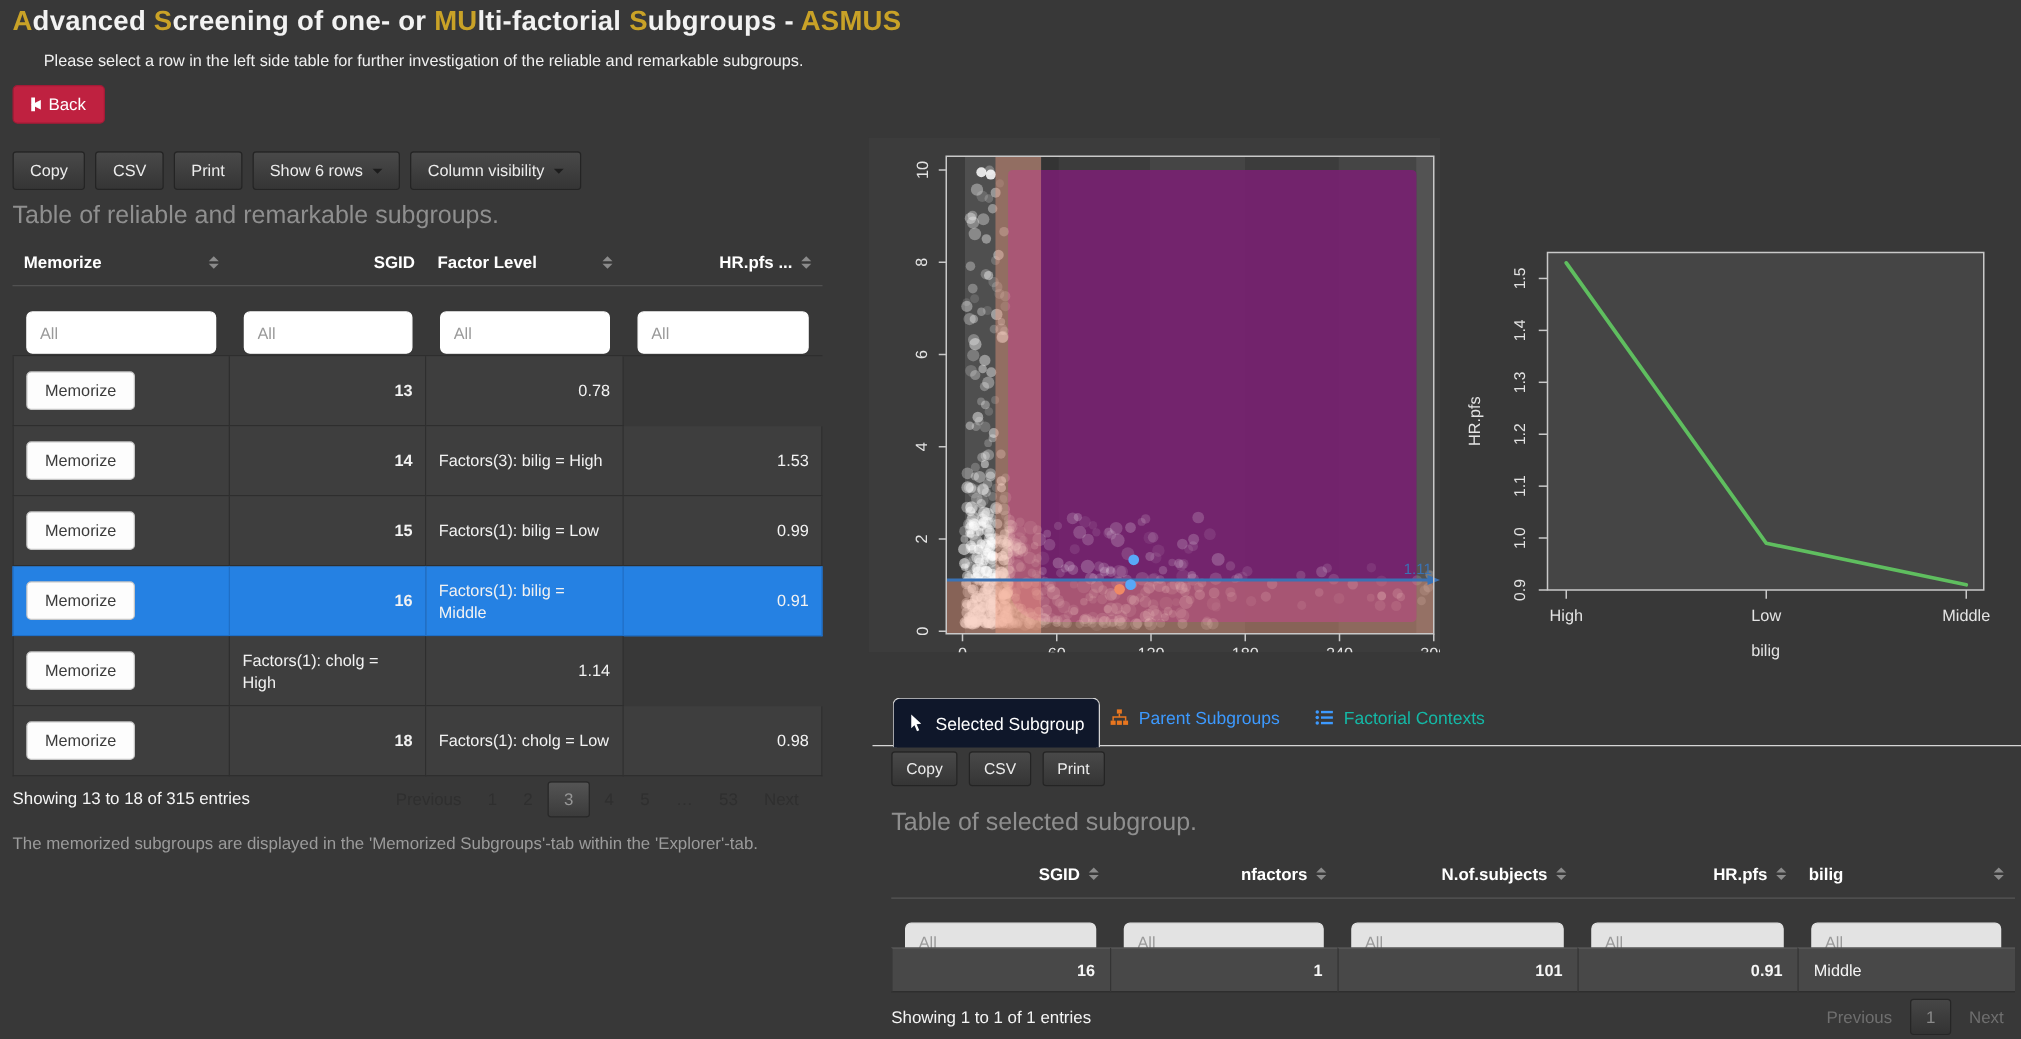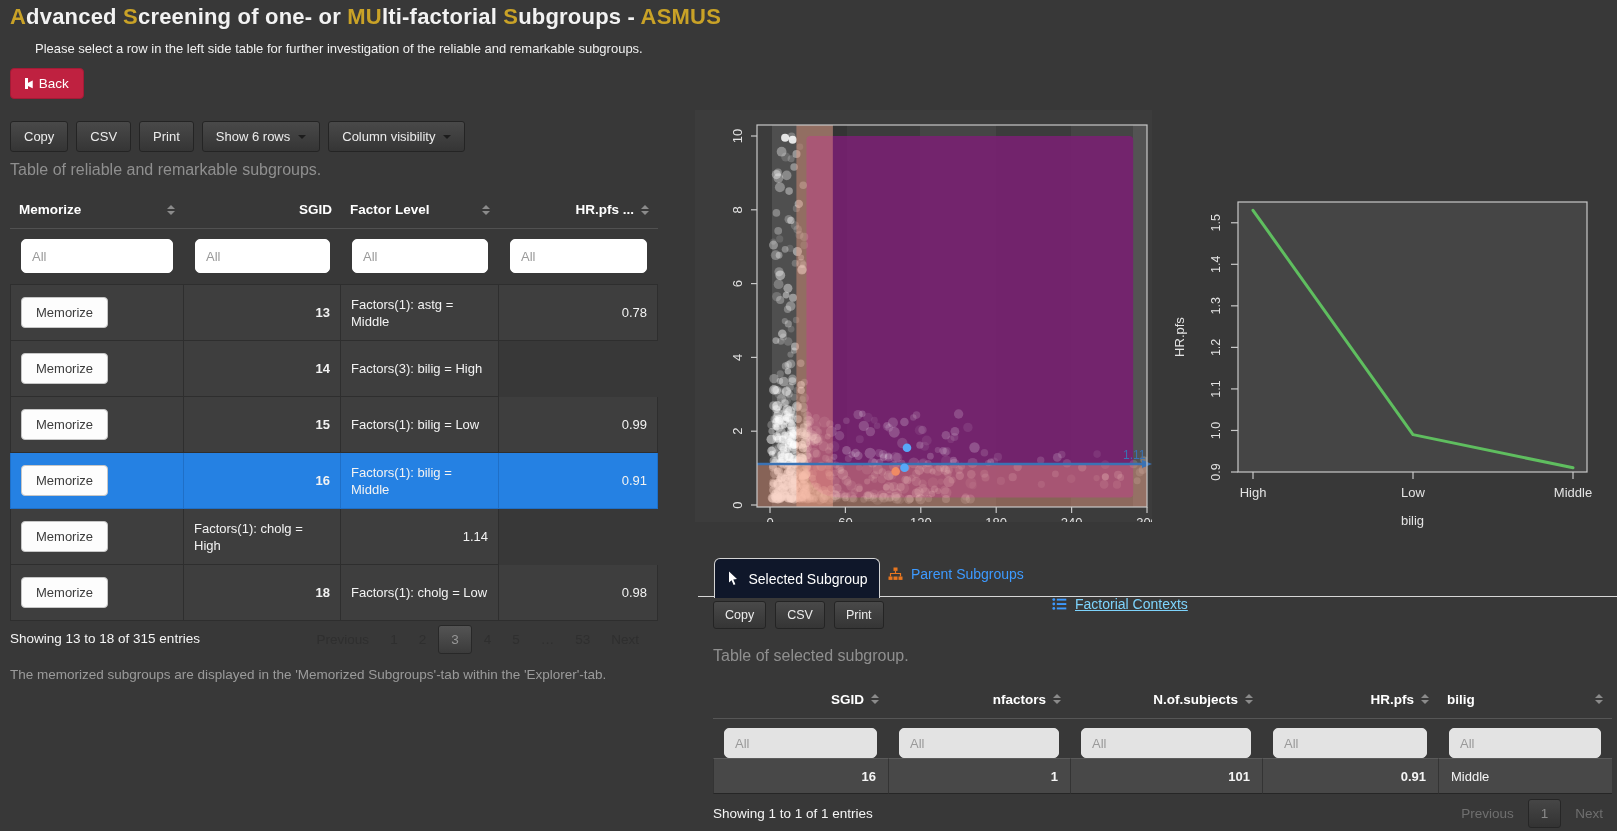--- a/index.html
+++ b/index.html
@@ -18,35 +18,35 @@
 
   
   .dt-btn{background:linear-gradient(#494949,#353535);border:1px solid #242424;border-radius:3px;
           color:#ececec;font-size:13px;padding:0 13px;height:31px;display:flex;align-items:center;gap:8px;cursor:pointer;}
   .dt-btn.small{height:28px;font-size:12.5px;padding:0 11px;}
   .caret{width:0;height:0;border-left:4px solid transparent;border-right:4px solid transparent;
          border-top:4px solid rgba(0,0,0,.55);display:inline-block;}
   #toolbar{left:10px;top:121px;display:flex;gap:8px;}
   #btoolbar{left:713px;top:601px;display:flex;gap:9px;}
 
-  .caption{font-size:16px;color:#8f8f8f;}
+  .caption{font-size:20px;color:#8f8f8f;}
   #lcaption{left:10px;top:161px;} #bcaption{left:713px;top:647px;}
 
   
   #ltable{left:10px;top:191px;width:648px;}
   .lt-head{display:grid;grid-template-columns:174px 157px 158px 159px;height:37px;align-items:center;
            border-bottom:1px solid #515151;font-weight:bold;font-size:13.5px;color:#fff;}
   .hc{display:flex;align-items:center;padding:0 9px;cursor:pointer;}
   .hc.right{justify-content:flex-end;} .hc.spread{justify-content:space-between;}
   .sort{display:inline-flex;flex-direction:column;gap:2px;margin-left:7px;}
   .sort i{width:0;height:0;border-left:4px solid transparent;border-right:4px solid transparent;display:block;}
   .sort .u{border-bottom:4px solid rgba(255,255,255,.42);}
   .sort .d{border-top:4px solid rgba(255,255,255,.42);}
   .lt-filter{display:grid;grid-template-columns:174px 157px 158px 159px;height:55px;padding-top:6px;box-sizing:border-box;}
-  .flt{height:34px;margin:4px 11px;border:1px solid #fff;border-radius:5px;background:#fff;color:#1d4ed8;
+  .flt{height:34px;margin:14px 11px;border:1px solid #fff;border-radius:5px;background:#fff;color:#1d4ed8;
        font-size:13px;padding:0 10px;box-sizing:border-box;font-family:"Liberation Sans",sans-serif;}
   .flt::placeholder{color:#9a9a9a;}
   .flt.gray{background:#e3e3e3;border-color:#e3e3e3;height:30px;}
   #lt-body{border-top:1px solid #2e2e2e;}
   .lrow{display:grid;grid-template-columns:174px 157px 158px 159px;height:56px;}
   .lc{background:#3e3e3e;border-right:1px solid #2e2e2e;border-bottom:1px solid #2e2e2e;
       font-size:13px;color:#f2f2f2;display:flex;align-items:center;box-sizing:border-box;}
   .lrow .lc:first-child{border-left:1px solid #2e2e2e;}
   .lrow.sel .lc{background:#2581e3;border-color:#1f6fc7;}
   .c-num{justify-content:flex-end;padding-right:10px;font-weight:bold;}
@@ -63,21 +63,21 @@
   .pg.bp{color:#6f6f6f;}
   .pg.bp.act{background:linear-gradient(#464646,#333);border:1px solid #262626;color:#8a8a8a;}
   #lnote{left:10px;top:667px;width:645px;font-size:13.5px;color:#9b9b9b;}
 
   
   #tabline{left:698px;top:596px;width:919px;height:1px;background:#d6d6d6;}
   .tab{display:flex;align-items:center;gap:8px;font-size:14px;cursor:pointer;}
   #tab0{left:714px;top:558px;width:164px;height:39px;background:#0f172a;border:1px solid #d4d4d4;border-bottom:none;
         border-radius:6px 6px 0 0;justify-content:center;color:#fff;z-index:2;}
   #tab1{left:888px;top:566px;color:#3d9aff;}
-  #tab2{left:1052px;top:596px;color:#7dd3fc;text-decoration:underline;}
+  #tab2{left:1052px;top:566px;color:#14b8a6;}
 
   
   #btable{left:713px;top:680px;width:899px;}
   .bt-head{display:grid;grid-template-columns:175px 182px 192px 176px 174px;height:38px;align-items:center;
            border-bottom:1px solid #565656;font-weight:bold;font-size:13.5px;color:#fff;}
   .bt-filter{display:grid;grid-template-columns:175px 182px 192px 176px 174px;height:38px;padding-top:5px;box-sizing:border-box;}
   #bt-row{display:grid;grid-template-columns:175px 182px 192px 176px 174px;height:36px;margin-top:1px;}
   .bc{background:#484848;border-top:1px solid #5a5a5a;border-bottom:1px solid #262626;border-left:1px solid #343434;
       font-size:13px;color:#f5f5f5;display:flex;align-items:center;box-sizing:border-box;}
   .bc.right{justify-content:flex-end;padding-right:12px;font-weight:bold;}
@@ -156,29 +156,29 @@
       <input class="flt" placeholder="All" style="">
       <input class="flt" placeholder="All" style="">
       <input class="flt" placeholder="All" style="">
     </div>
     <div id="lt-body">
         <div class="lrow">
           <div class="lc">
             <button class="mem">Memorize</button>
           </div>
           <div class="lc c-num">13</div>
-          <div class="lc c-factor">Factors(1): astg = Middle</div>
           <div class="lc c-hr">0.78</div>
         </div>
         <div class="lrow">
           <div class="lc">
             <button class="mem">Memorize</button>
           </div>
           <div class="lc c-num">14</div>
           <div class="lc c-factor">Factors(3): bilig = High</div>
+          <div class="lc c-hr">1.53</div>
         </div>
         <div class="lrow">
           <div class="lc">
             <button class="mem">Memorize</button>
           </div>
           <div class="lc c-num">15</div>
           <div class="lc c-factor">Factors(1): bilig = Low</div>
           <div class="lc c-hr">0.99</div>
         </div>
         <div class="lrow sel">

